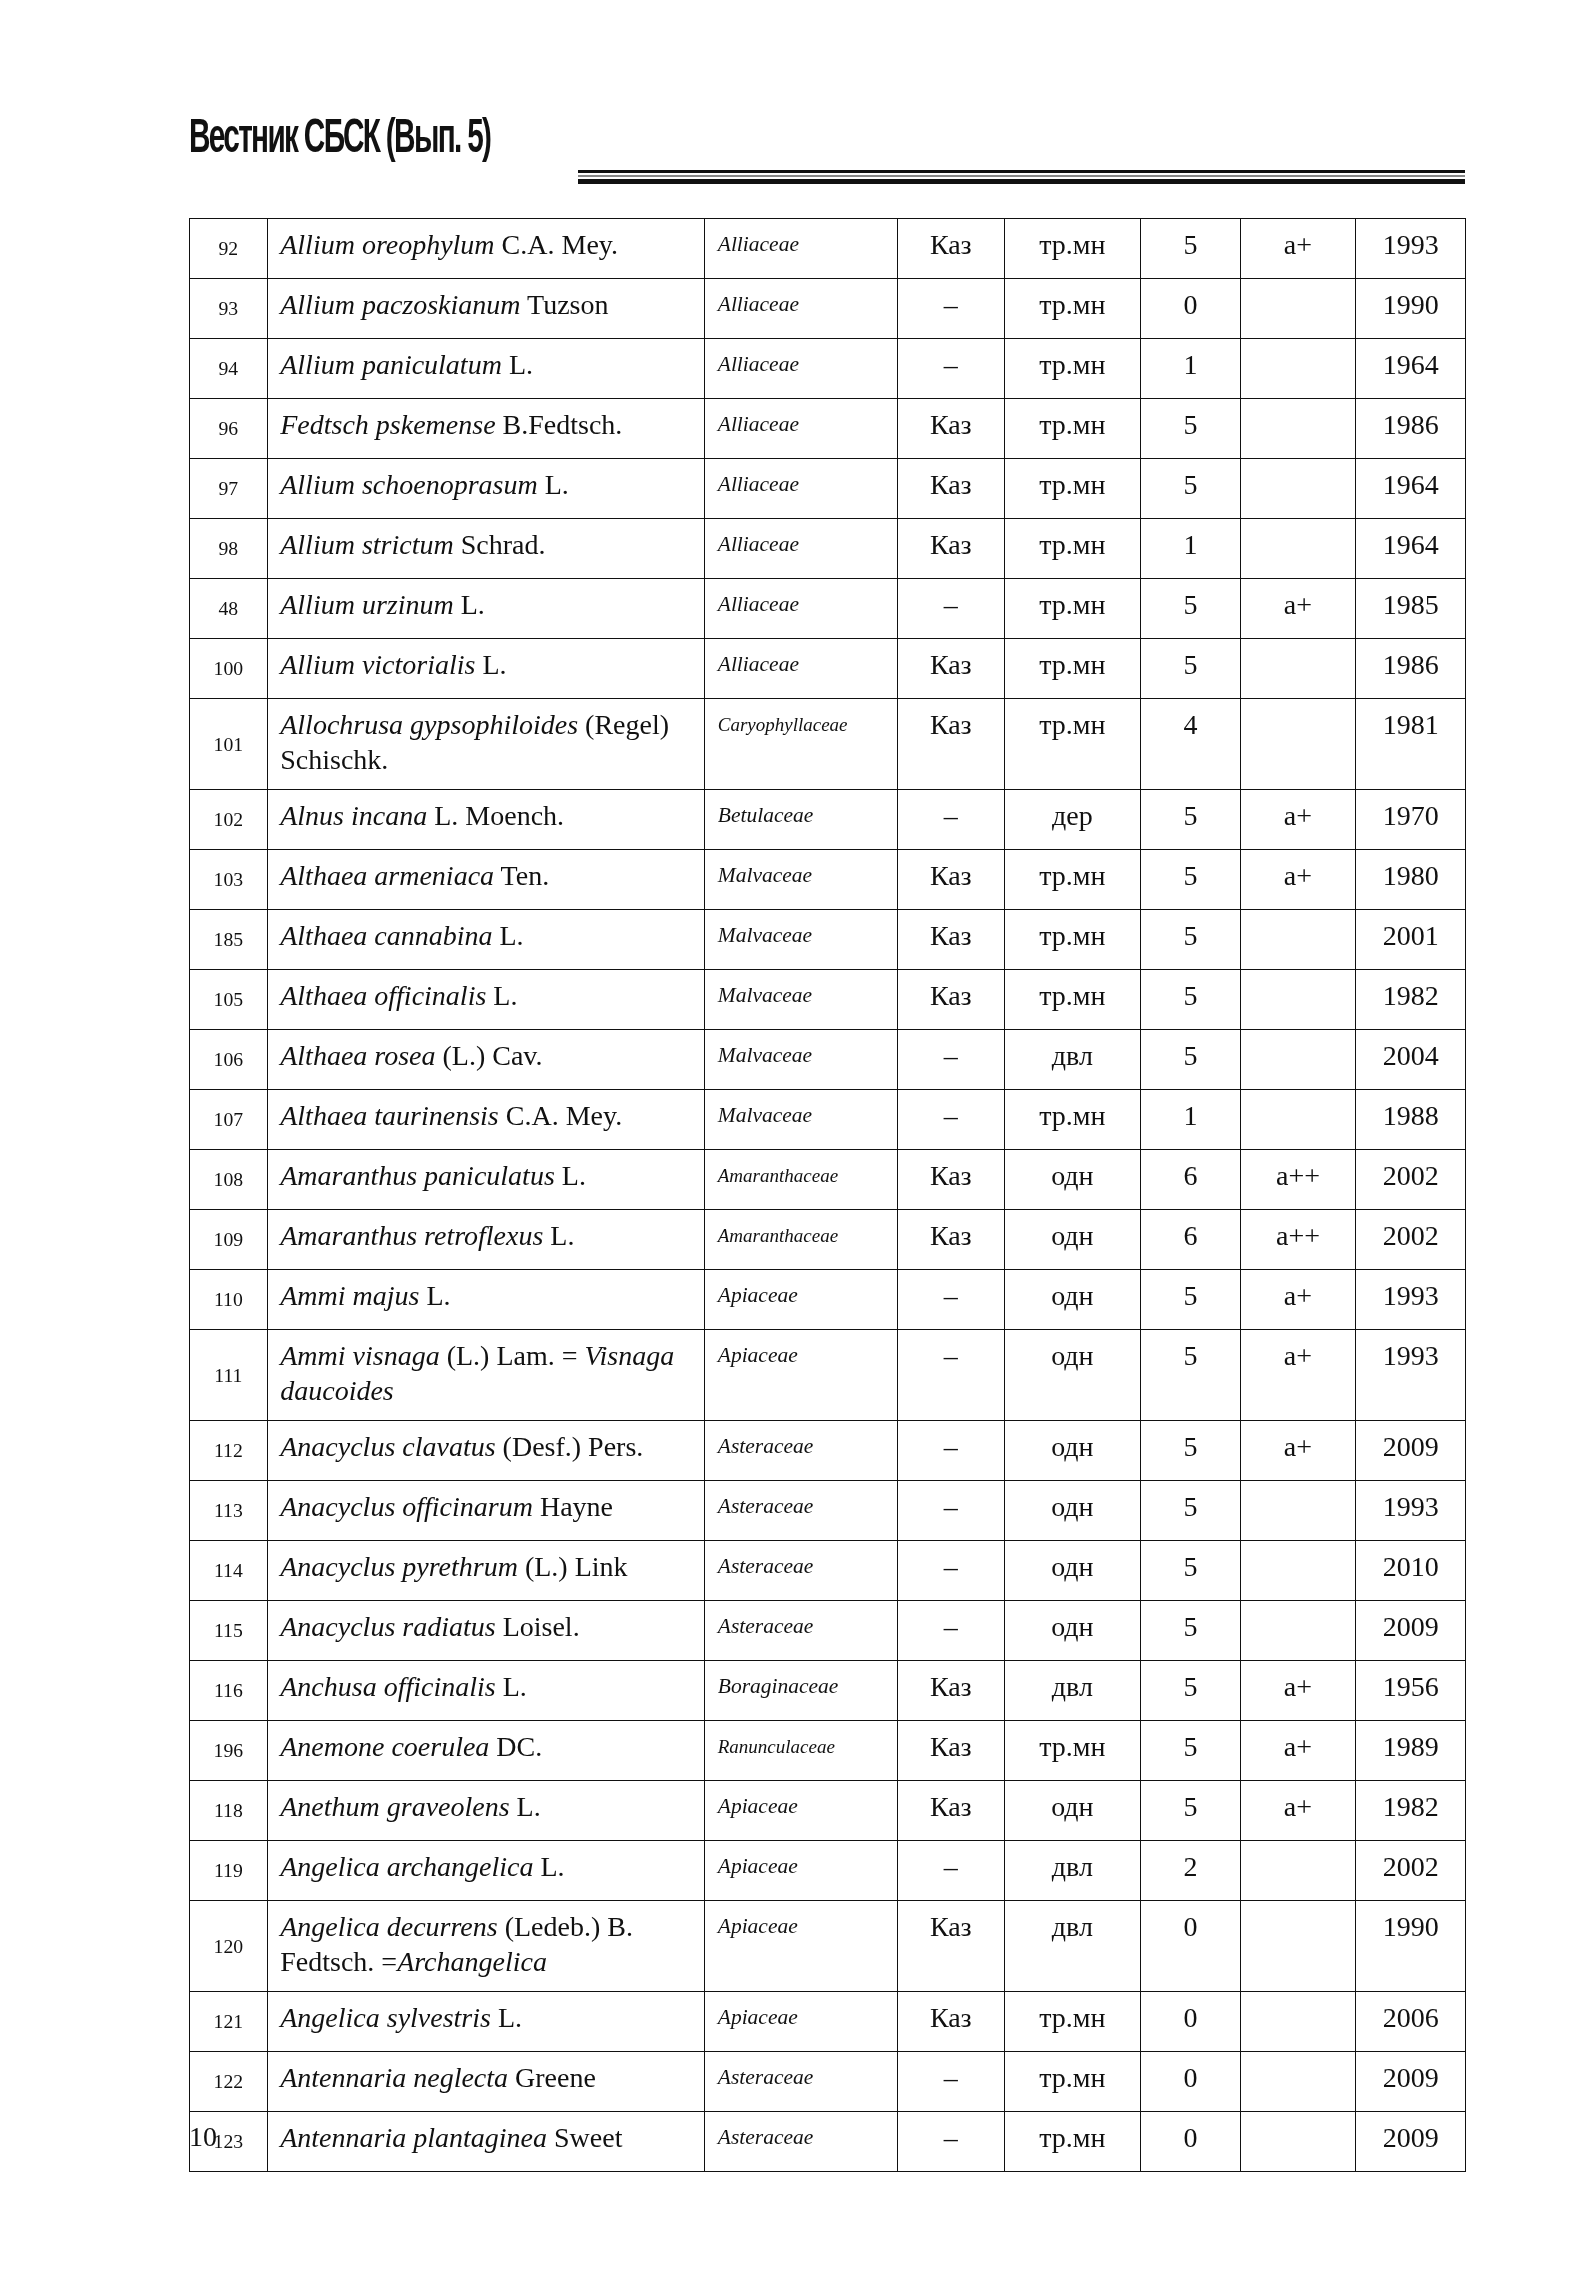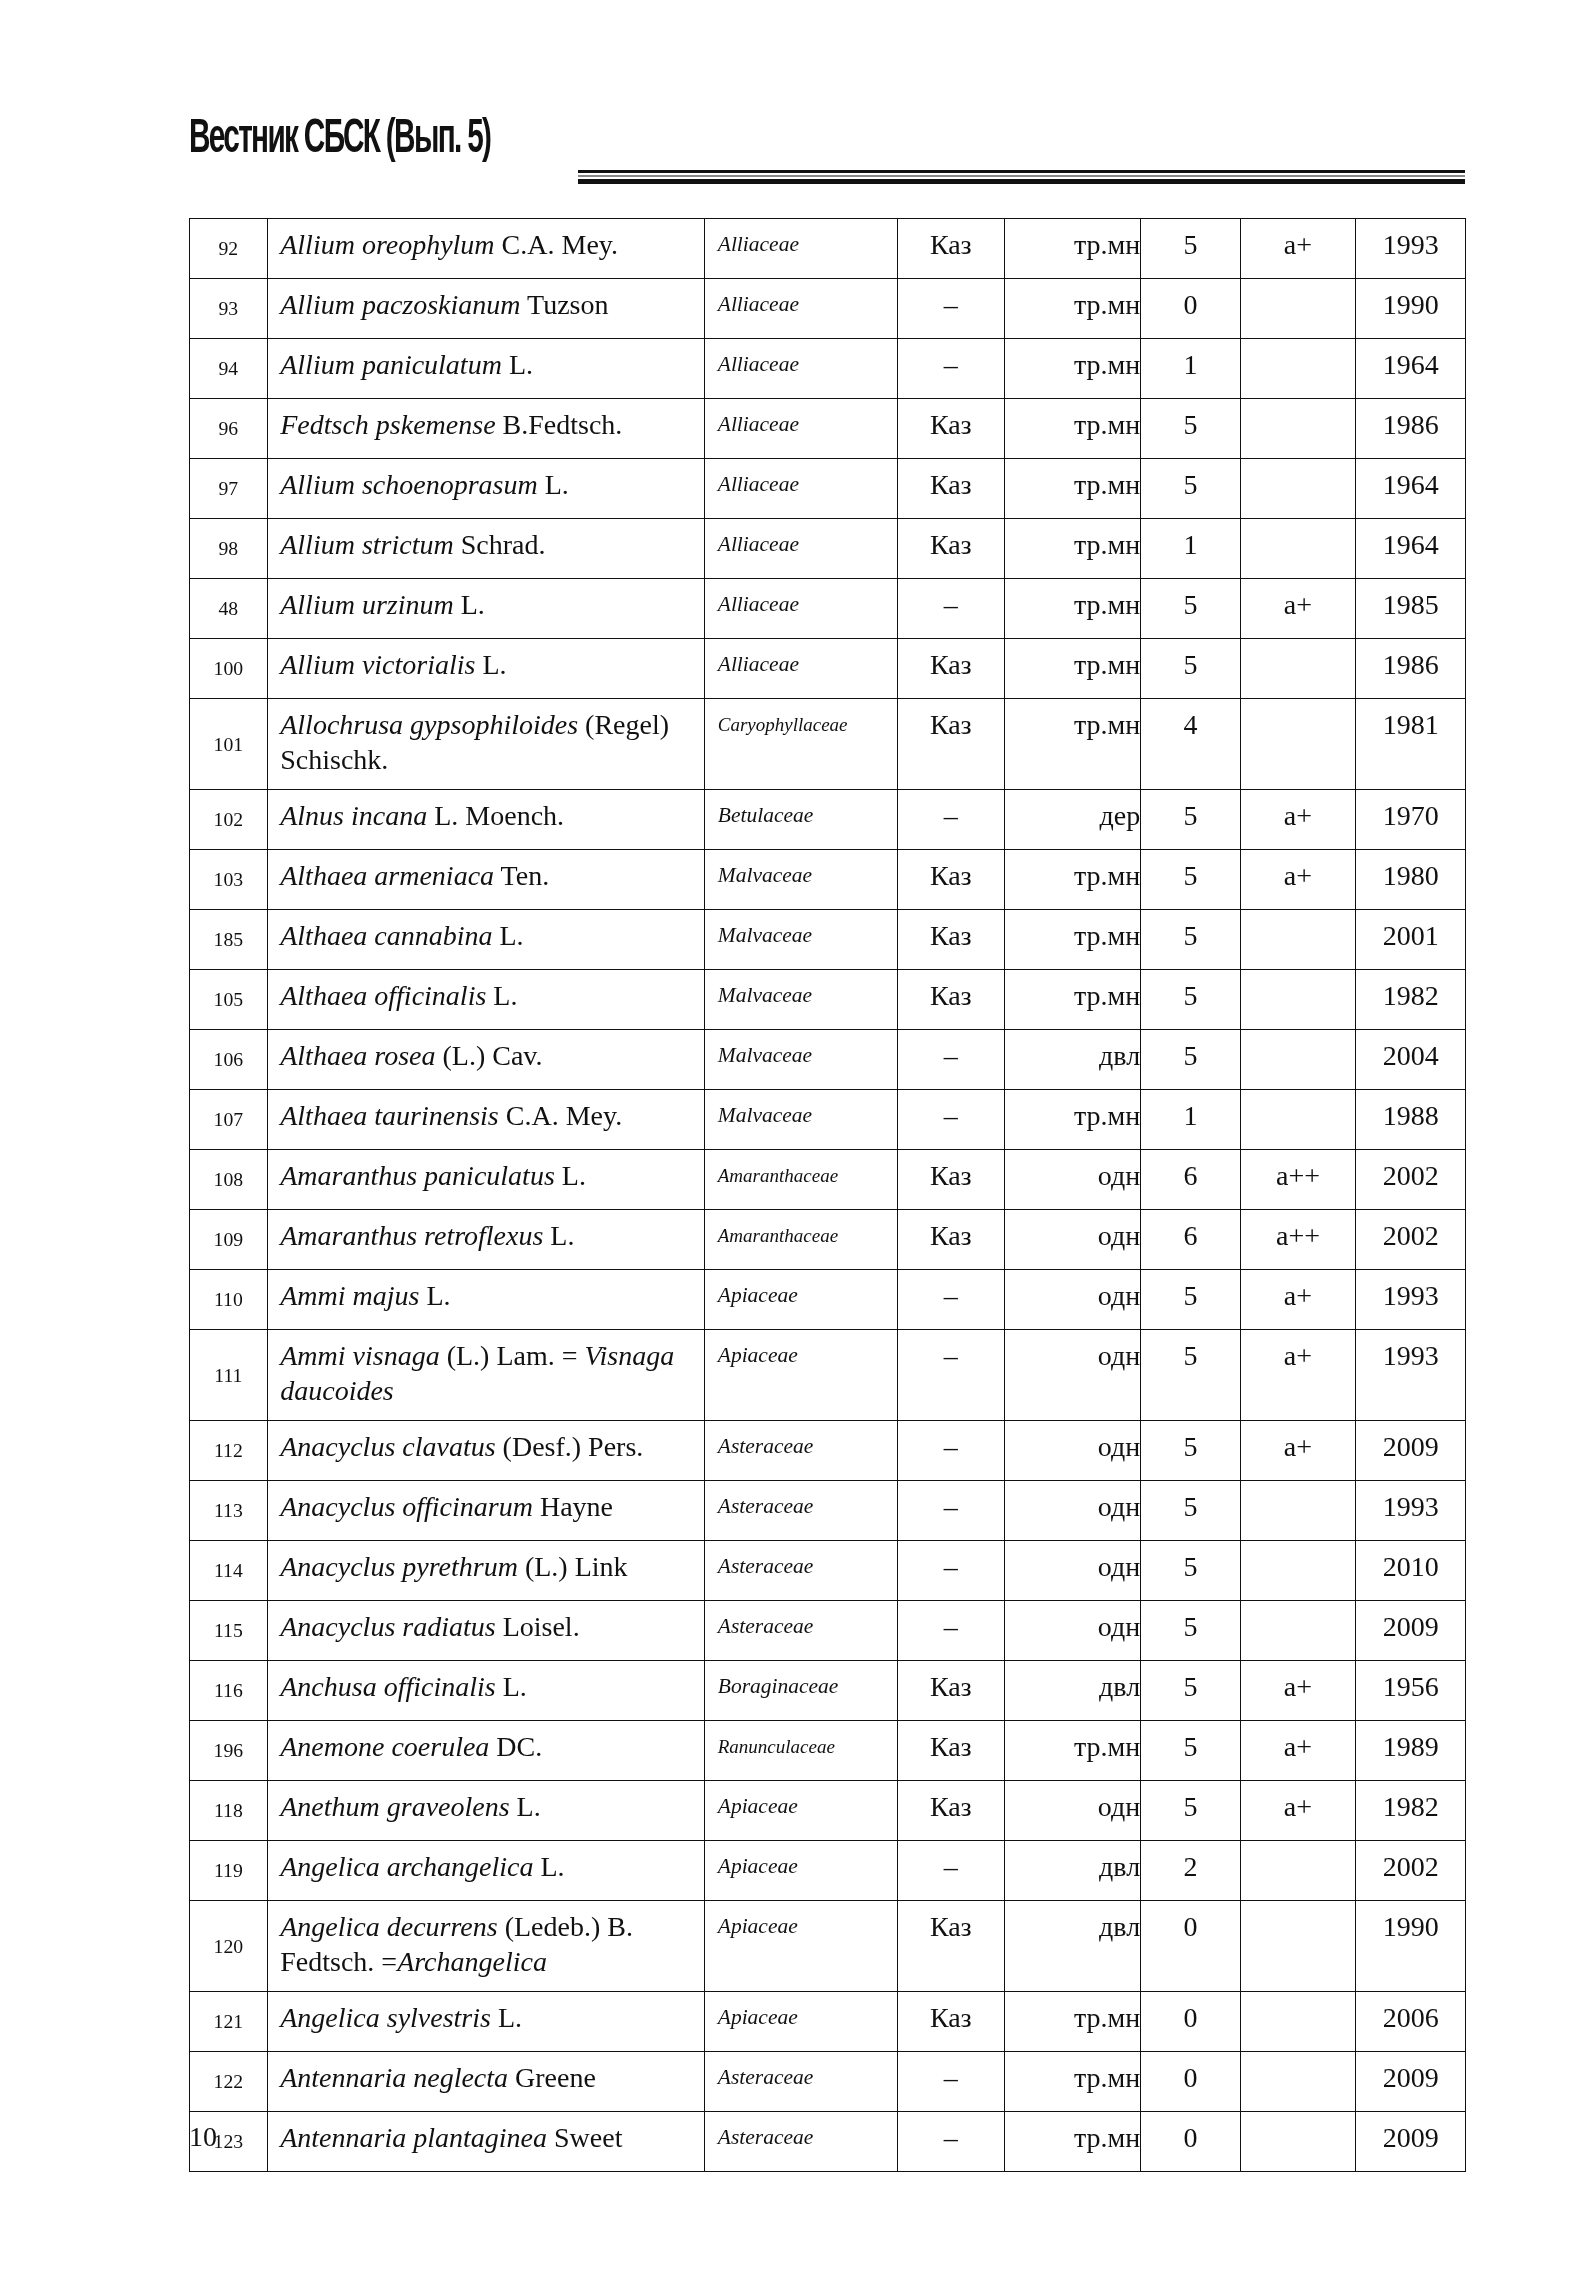--- a/index.html
+++ b/index.html
@@ -12,21 +12,21 @@
   table{position:absolute;left:189px;top:218px;border-collapse:collapse;width:1277px;}
   td{border:1.8px solid #111;padding:0;vertical-align:top;font-size:28px;line-height:35px;}
   tr.s td{height:51px;}
   tr.d td{height:82px;}
   td.num{width:77px;text-align:center;vertical-align:middle;font-size:19.7px;}
   td.name{width:439px;padding:8px 0 0 12.5px;box-sizing:border-box;}
   td.fam{width:193px;font-style:italic;font-size:21.5px;padding:8px 0 0 12.5px;box-sizing:border-box;}
   td.fam.small{font-size:19px;}
   td.c{text-align:center;padding-top:8px;}
   td.reg{width:106px;}
-  td.life{width:136px;text-align:right;}
+  td.life{width:136px;}
   td.score{width:99px;}
   td.mark{width:115px;}
   td.year{width:109px;}
   td.name i{font-style:italic;}
   .pagenum{position:absolute;left:189px;top:2121px;font-size:28px;}
 </style>
 </head>
 <body>
 
 <div class="hdr-title">Вестник СБСК (Вып. 5)</div>

